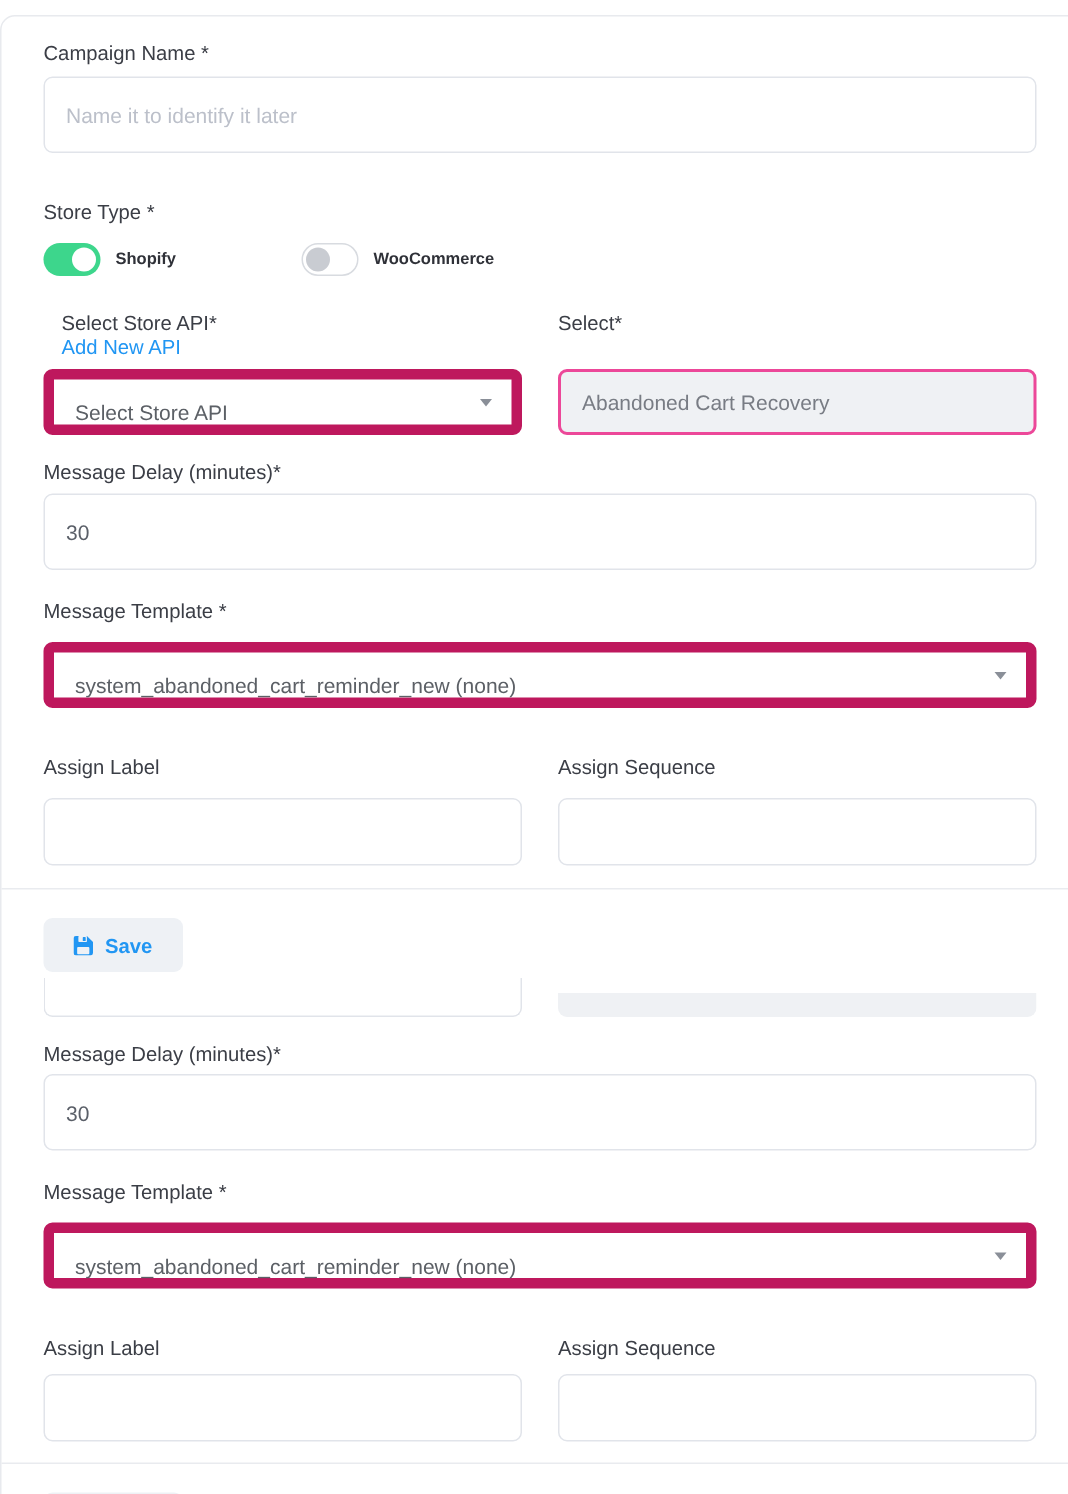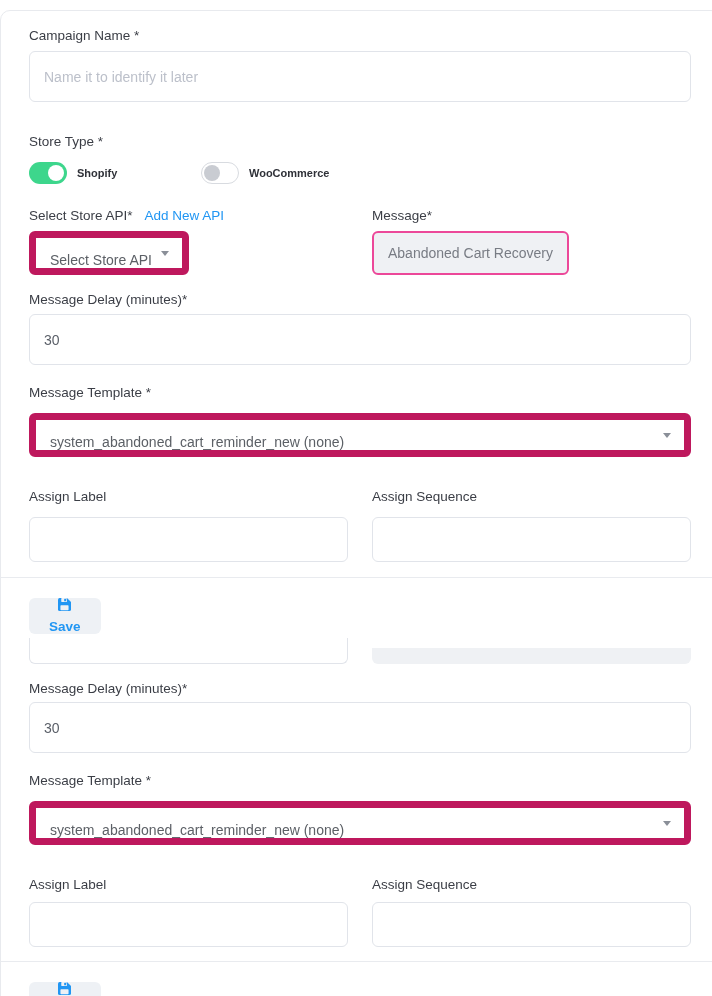--- a/index.html
+++ b/index.html
@@ -33,21 +33,21 @@
   .toggle-item.first{width:172px;}
   .toggle{position:relative;width:38px;height:22px;border-radius:11px;
     display:inline-block;cursor:pointer;flex:none;}
   .toggle.on{background:var(--toggle-on);}
   .toggle.off{background:#fff;border:1px solid #d8dbe0;}
   .toggle .knob{position:absolute;top:3px;width:16px;height:16px;border-radius:50%;}
   .toggle.on .knob{right:3px;background:#fff;}
   .toggle.off .knob{left:2px;top:2px;background:#c9ccd2;}
   .toggle-label{margin-left:10px;font-size:11px;font-weight:700;color:#2f3138;}
   .cols{display:flex;gap:24px;}
-  .col{width:319px;flex:none;display:flex;flex-direction:row;}
+  .col{width:319px;flex:none;display:flex;flex-direction:column;}
   .inline-label{display:flex;align-items:baseline;}
   .link{color:var(--accent);font-size:13.5px;margin-left:12px;text-decoration:none;cursor:pointer;}
   .select-box{
     position:relative;height:44px;border:7px solid #be185d;border-radius:6px;
     background:#fff;display:flex;align-items:flex-end;padding:0 30px 0 14px;
     font-size:14px;color:#5c6066;cursor:pointer;
   }
   .caret{position:absolute;right:13px;top:50%;margin-top:-2px;width:0;height:0;
     border-left:4px solid transparent;border-right:4px solid transparent;
     border-top:5px solid #8a8f98;}
@@ -56,21 +56,21 @@
     display:flex;align-items:center;padding:0 14px;font-size:14px;color:#787c84;
   }
   input.assign-input{height:45px;}
   .divider{width:100%;height:1px;background:#e9ebef;flex:none;}
   .divider.d1{margin-top:15px;}
   .divider.d2{margin-top:14px;}
   .footer{margin:19px 0 0 28px;}
   .save-btn{
     display:inline-flex;align-items:center;gap:8px;height:36px;padding:0 20px;
     background:var(--save-bg);border:none;border-radius:6px;cursor:pointer;
-    color:var(--accent);font-size:13.5px;font-weight:700;font-family:inherit;flex-direction:column;
+    color:var(--accent);font-size:13.5px;font-weight:700;font-family:inherit;
   }
   .save-btn svg{display:block;}
   
   .clip-row{height:27px;overflow:hidden;display:flex;gap:24px;}
   .clip-left{width:319px;height:26px;flex:none;
     border-left:1px solid #e1e4ea;border-right:1px solid #e1e4ea;
     border-bottom:1px solid #e1e4ea;border-radius:0 0 6px 6px;background:#fff;}
   .clip-right{width:319px;height:16px;flex:none;margin-top:10px;
     background:var(--disabled-bg);border-radius:0 0 6px 6px;}
 </style>
@@ -99,21 +99,21 @@
         <span class="toggle-label">WooCommerce</span>
       </div>
     </div>
 
     <div class="cols mt24">
       <div class="col inline-label">
         <span class="field-label">Select Store API*</span>
         <a class="link">Add New API</a>
       </div>
       <div class="col">
-        <span class="field-label">Message*</span>
+        <span class="field-label">Select*</span>
       </div>
     </div>
     <div class="cols mt7">
       <div class="col">
         <div class="select-box">
           <span>Select Store API</span>
           <span class="caret"></span>
         </div>
       </div>
       <div class="col">

